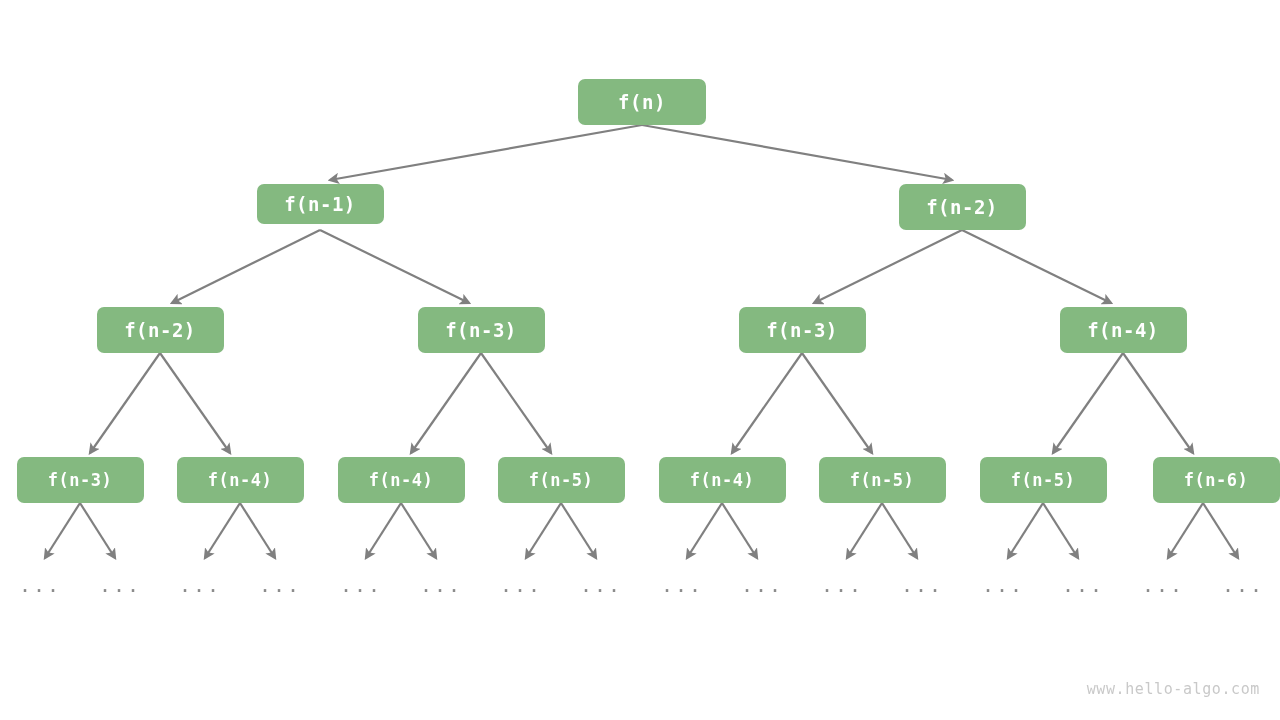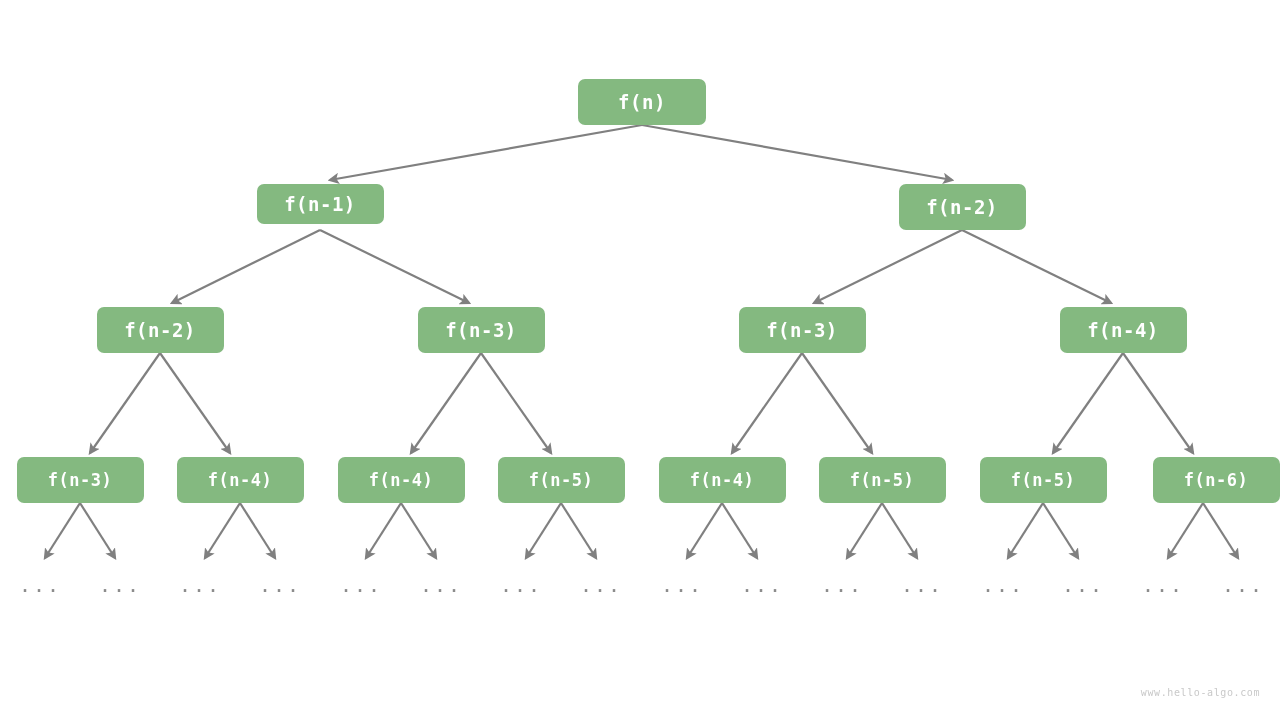--- a/index.html
+++ b/index.html
@@ -58,21 +58,21 @@
     transform: translate(-50%, -50%);
     z-index: 2;
     white-space: nowrap;
   }
   #watermark {
     position: absolute;
     right: 20px;
     bottom: 22px;
     color: #c9c9c9;
     font-family: "DejaVu Sans Mono", "Liberation Mono", monospace;
-    font-size: 10px;
+    font-size: 15px;
     letter-spacing: 0.6px;
     z-index: 3;
   }
 </style>
 </head>
 <body>
 
 <div id="canvas">
 
   <svg id="edges" viewBox="0 0 1280 720" width="1280" height="720" xmlns="http://www.w3.org/2000/svg">

